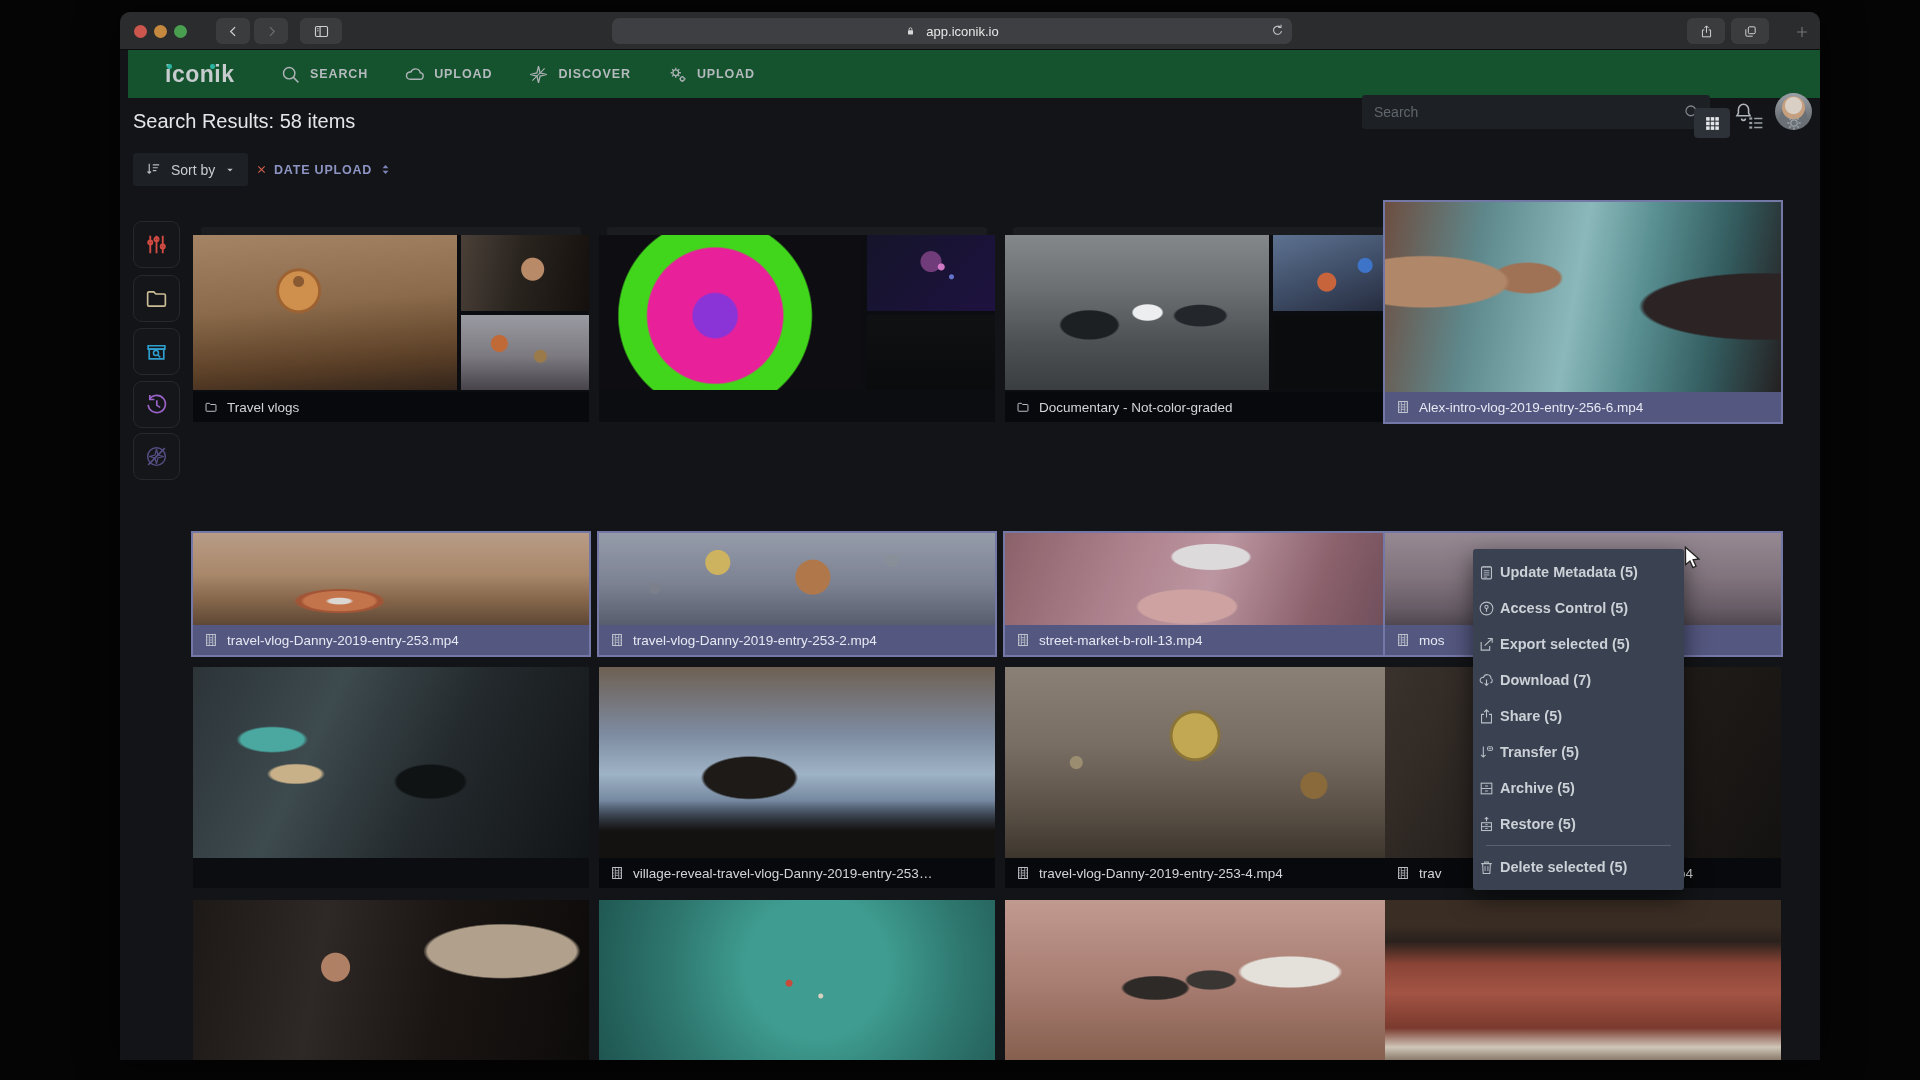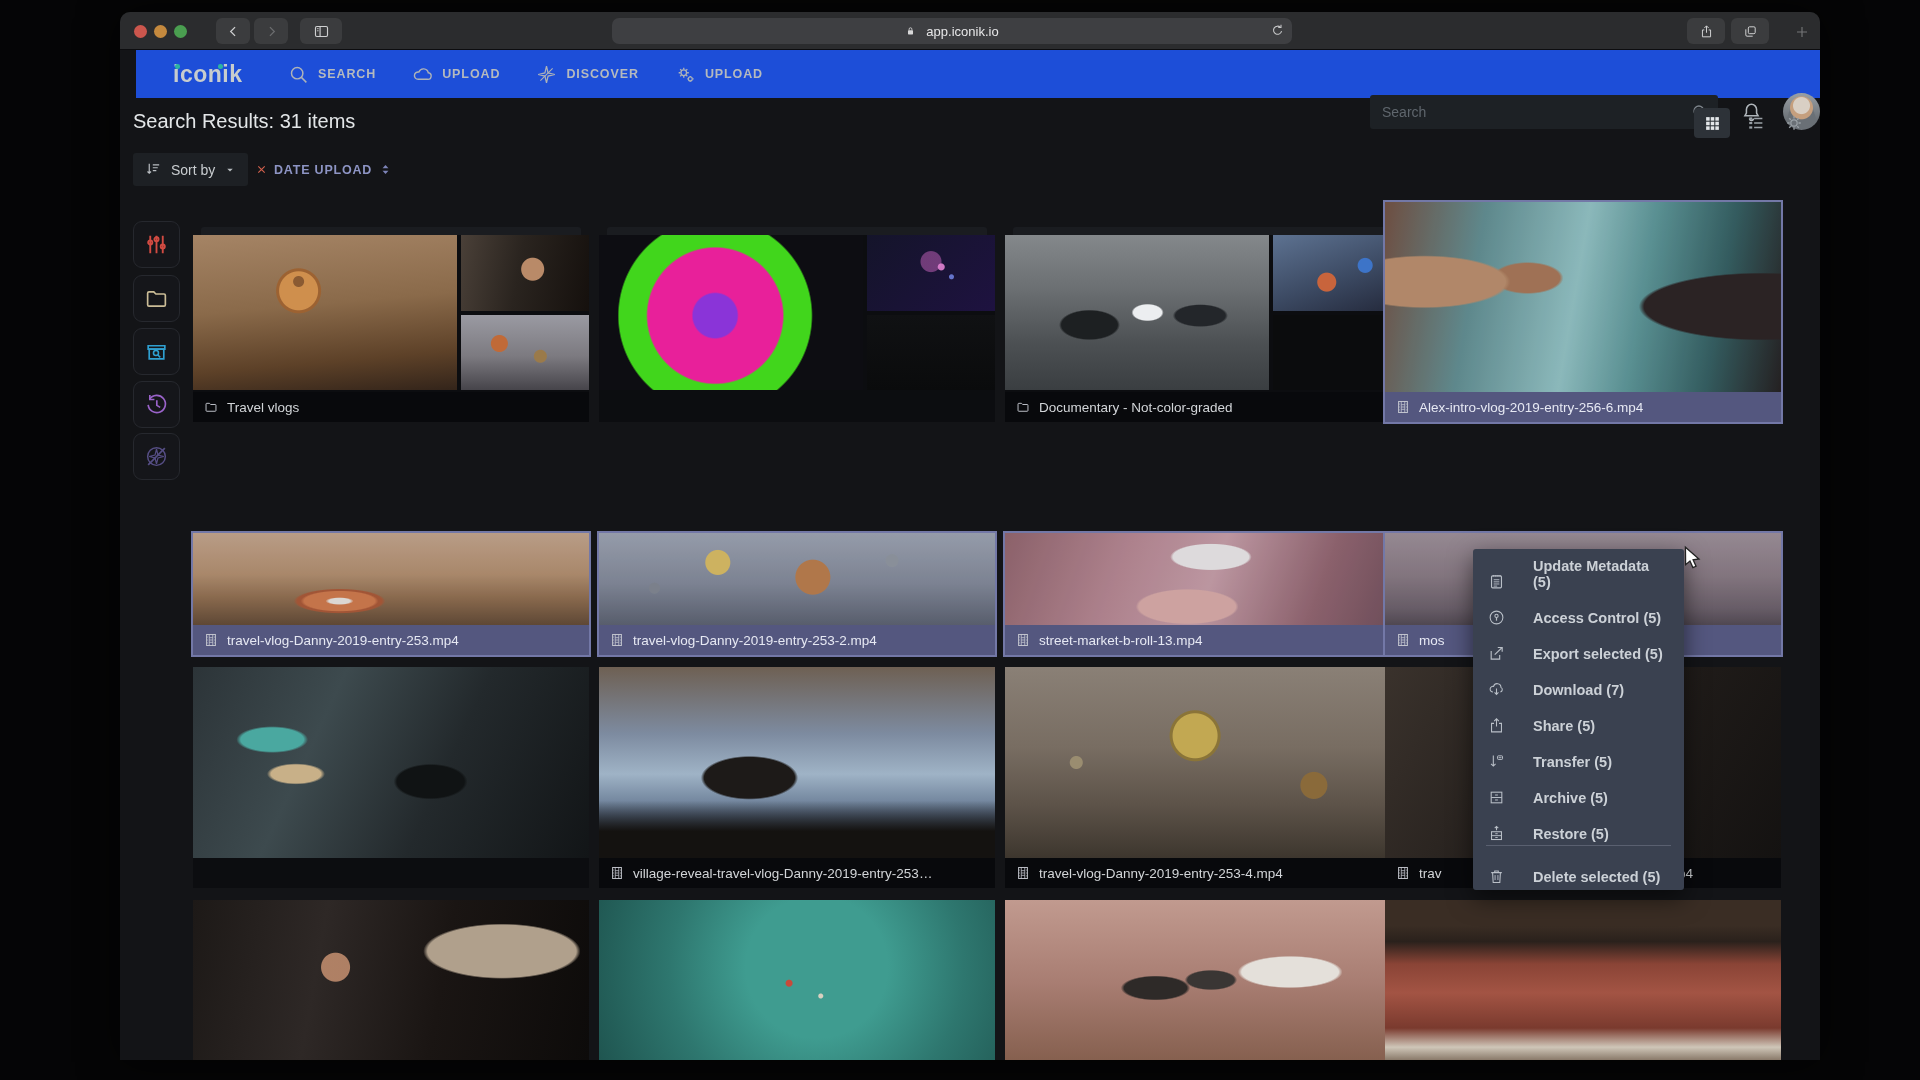--- a/index.html
+++ b/index.html
@@ -10,21 +10,21 @@
 
 .bbar{position:absolute;left:0;top:0;width:100%;height:38px;background:#2b2c2e;border-bottom:1px solid #0d0d0f}
 .tl{position:absolute;top:13px;width:13px;height:13px;border-radius:50%}
 .tl.r{left:14px;background:#cb564d}.tl.y{left:34px;background:#c4893e}.tl.g{left:54px;background:#4a9e50}
 .bbtn{position:absolute;top:6px;height:26px;border-radius:6px;background:#3b3c3e;display:flex;align-items:center;justify-content:center;color:#cfd0d1}
 .bbtn.dis{color:#6c6d6f}
 .urlfield{position:absolute;left:492px;top:6px;width:680px;height:26px;border-radius:7px;background:#3e3f42;display:flex;align-items:center;justify-content:center;gap:10px;color:#e7e7e8;font-size:13px}
 .urlfield .reload{position:absolute;right:7px;top:5px;color:#c6c7c8}
 .plus{position:absolute;left:1674px;top:12px;color:#747577}
 
-.appnav{position:absolute;left:16px;top:38px;width:100%;height:48px;background:#1d4ed8}
+.appnav{position:absolute;left:8px;top:38px;width:100%;height:48px;background:#14532d}
 .logo{position:absolute;left:37px;top:11px;font-size:23px;font-weight:700;letter-spacing:.5px;color:#c7ccce}
 .logo i{font-style:normal;position:relative}
 .logo .d{position:absolute;width:4.5px;height:4.5px;border-radius:50%;background:#2bb3a3;top:3px}
 .logo .d1{left:2px}.logo .d2{left:45px}
 .navitems{position:absolute;left:152px;top:0;height:48px;display:flex;align-items:center;gap:36px}
 .navitem{display:flex;align-items:center;gap:9px;color:#b5babe;font-size:12.5px;font-weight:700;letter-spacing:.9px;cursor:pointer}
 .navitem svg{width:21px;height:21px;color:#aeb3b8}
 .appsearch{position:absolute;left:1234px;top:45px;width:348px;height:34px;background:#1d2125;border-radius:3px}
 .appsearch input{width:100%;height:100%;background:transparent;border:0;outline:0;color:#c8ccd0;font-size:14px;padding:0 36px 0 12px;font-family:"Liberation Sans",sans-serif}
 .appsearch input::placeholder{color:#5f666d}
@@ -88,21 +88,21 @@
 .t-r3c1{background:radial-gradient(ellipse at 20% 38%,#4aa8a0 0 7%,transparent 8%),radial-gradient(ellipse at 26% 56%,#c8b088 0 6%,transparent 7%),radial-gradient(ellipse at 60% 60%,#101314 0 10%,transparent 11%),linear-gradient(115deg,#2c3438 0%,#3d4a4e 32%,#23292c 62%,#121517 100%)}
 .t-r3c2{background:linear-gradient(0deg,#141210 0 14%,transparent 30%),radial-gradient(ellipse at 38% 58%,#1d1a18 0 13%,transparent 14%),linear-gradient(180deg,#6e6053 0%,#7d8ba0 35%,#9fb3c6 56%,#5d708a 78%,#2e3a4a 100%)}
 .t-r3c3{background:radial-gradient(circle at 48% 36%,#c2a852 0 22px,#8a7438 23px 25px,transparent 26px),radial-gradient(circle at 78% 62%,#8a6a3a 0 13px,transparent 14px),radial-gradient(circle at 18% 50%,#9a8d70 0 6px,transparent 7px),linear-gradient(180deg,#8a8076 0%,#786d62 42%,#5d5349 72%,#3d362e 100%)}
 .t-r3c4{background:linear-gradient(120deg,#3a322c 0%,#241f1c 45%,#141211 100%)}
 .t-r4c1{background:radial-gradient(ellipse at 78% 32%,#b0a08c 0 17%,transparent 18%),radial-gradient(circle at 36% 42%,rgba(198,144,112,.85) 0 14px,transparent 15px),linear-gradient(100deg,#1d1917 0%,#2e2826 32%,#1a1513 62%,#0d0b0a 100%)}
 .t-r4c2{background:radial-gradient(circle at 48% 52%,#c84a3a 0 3px,transparent 4px),radial-gradient(circle at 56% 60%,#d8d0c0 0 2px,transparent 3px),radial-gradient(circle at 55% 42%,#3f9c90 0 30%,#2e776f 62%,#1f5550 100%)}
 .t-r4c3{background:radial-gradient(ellipse at 72% 45%,#e4e0da 0 12%,transparent 13%),radial-gradient(ellipse at 38% 55%,#2e2a28 0 9%,transparent 10%),radial-gradient(ellipse at 52% 50%,#3a3634 0 8%,transparent 9%),linear-gradient(180deg,#c19a8f 0%,#a87d72 52%,#86604f 100%)}
 .t-r4c4{background:linear-gradient(180deg,#3a2d24 0 16%,#2a211c 26%,#8a4436 40%,#a35444 58%,#7a3a2e 80%,#cfc6b8 92%,#8a7a6a 100%)}
 
 .menu{position:absolute;left:1353px;top:537px;width:211px;background:#3a4150;border-radius:3px;box-shadow:0 8px 24px rgba(0,0,0,.55);padding:5px 0;z-index:60}
-.mi{display:flex;align-items:flex-end;gap:28px;height:36px;padding:0 15px;color:#ccd1d7;font-size:14.5px;font-weight:600;cursor:pointer}
+.mi{display:flex;align-items:center;gap:5px;height:36px;padding:0 5px;color:#ccd1d7;font-size:14.5px;font-weight:600;cursor:pointer}
 .mi svg{width:17px;height:17px;flex:0 0 17px;color:#b9bfc7}
 .mdiv{height:1px;background:#5a6070;margin:3px 13px}
 .cursor{position:absolute;left:1560px;top:533px;z-index:70}
 </style>
 </head>
 <body>
 
 <svg width="0" height="0" style="position:absolute">
 <defs>
 <symbol id="i-chevL" viewBox="0 0 24 24">
@@ -364,21 +364,21 @@
       <svg class="mag" width="18" height="18">
           <use href="#i-mag"></use>
         </svg>
     </div>
     <svg class="bell" width="23" height="23">
         <use href="#i-bell"></use>
       </svg>
     <div class="avatar"></div>
   </div>
 
-  <div class="pagetitle">Search Results: 31 items</div>
+  <div class="pagetitle">Search Results: 58 items</div>
   <div class="vb active" style="left:1574px">
       <svg width="17" height="17">
         <use href="#i-grid"></use>
       </svg>
     </div>
   <div class="vb" style="left:1618px">
       <svg width="18" height="18">
         <use href="#i-list"></use>
       </svg>
     </div>

